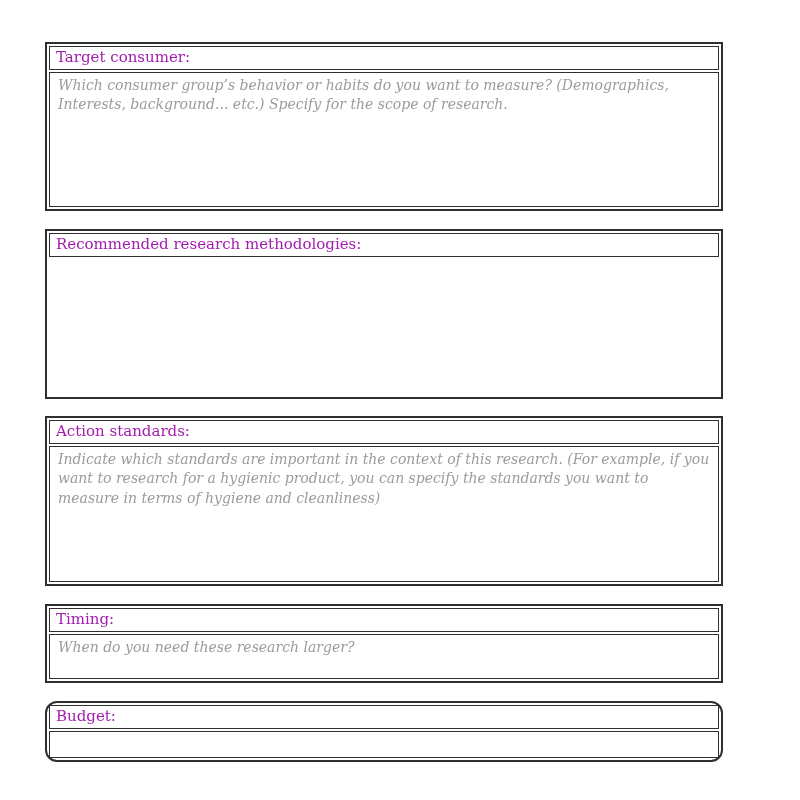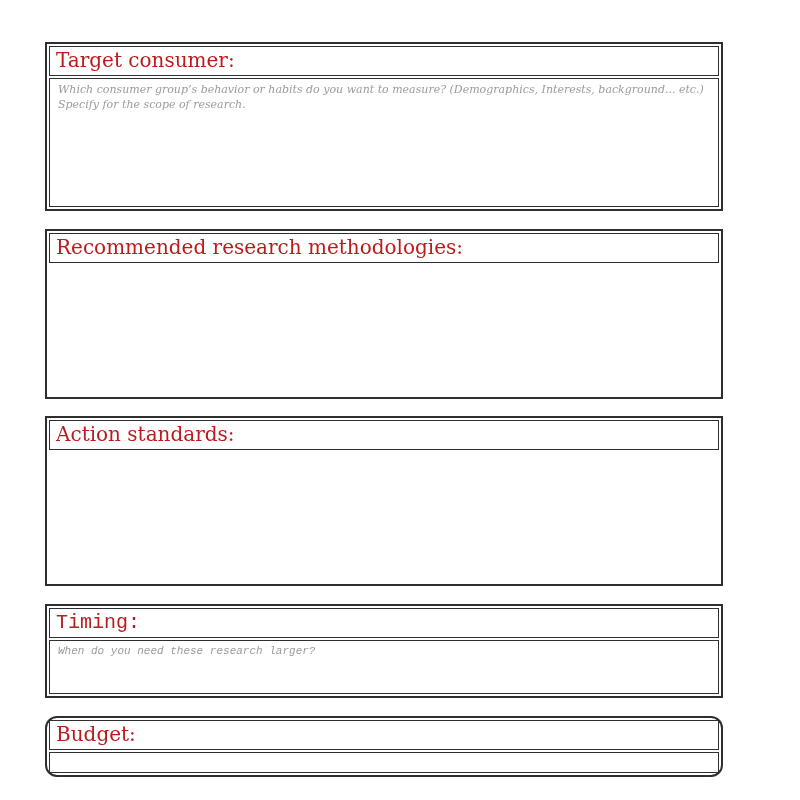--- a/index.html
+++ b/index.html
@@ -29,60 +29,61 @@
     padding: 2px;
     display: flex;
     flex-direction: column;
     gap: 2px;
     background: #ffffff;
   }
   .section-header {
     box-sizing: border-box;
     border: 1.5px solid #2f2f2f;
     padding: 1px 8px 2px 6px;
-    font-size: 20px;
+    font-size: 15px;
     line-height: 1.25;
-    color: #b91c1c;
+    color: #a21caf;
     flex: 0 0 auto;
     background: #ffffff;
   }
   .section-body {
     box-sizing: border-box;
     border: 1.5px solid #2f2f2f;
     padding: 3px 8px;
     flex: 1 1 auto;
     font-style: italic;
-    font-size: 11px;
+    font-size: 14px;
     line-height: 1.4;
     color: #9b9b9b;
     background: #ffffff;
   }
   .s1 { height: 169px; margin-bottom: 18px; }
   .s2 { height: 170px; margin-bottom: 17px; }
   .s3 { height: 170px; margin-bottom: 18px; }
-  .s4 { height: 94px;  margin-bottom: 18px; font-family: Liberation Mono, monospace; }
+  .s4 { height: 79px;  margin-bottom: 18px; }
   .s5 { height: 61px; border-radius: 12px; }
 </style>
 </head>
 <body>
 
 <div class="page">
   <div class="form">
 
     <div class="section s1">
       <div class="section-header">Target consumer:</div>
       <div class="section-body">Which consumer group’s behavior or habits do you want to measure? (Demographics, Interests, background... etc.) Specify for the scope of research.</div>
     </div>
 
     <div class="section s2">
       <div class="section-header">Recommended research methodologies:</div>
     </div>
 
     <div class="section s3">
       <div class="section-header">Action standards:</div>
+      <div class="section-body">Indicate which standards are important in the context of this research. (For example, if you want to research for a hygienic product, you can specify the standards you want to measure in terms of hygiene and cleanliness)</div>
     </div>
 
     <div class="section s4">
       <div class="section-header">Timing:</div>
       <div class="section-body">When do you need these research larger?</div>
     </div>
 
     <div class="section s5">
       <div class="section-header">Budget:</div>
       <div class="section-body"></div>

